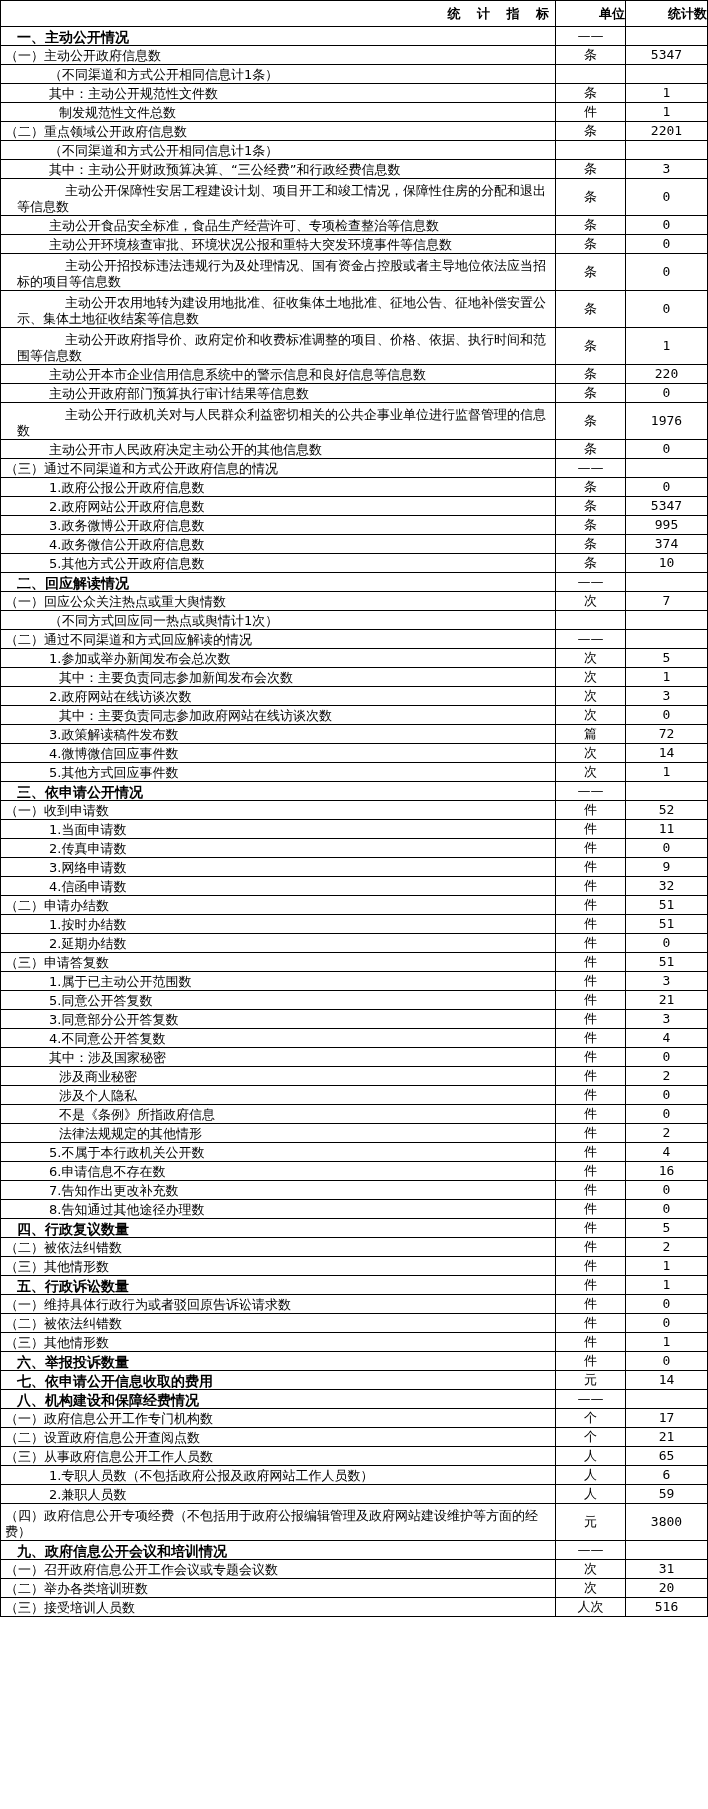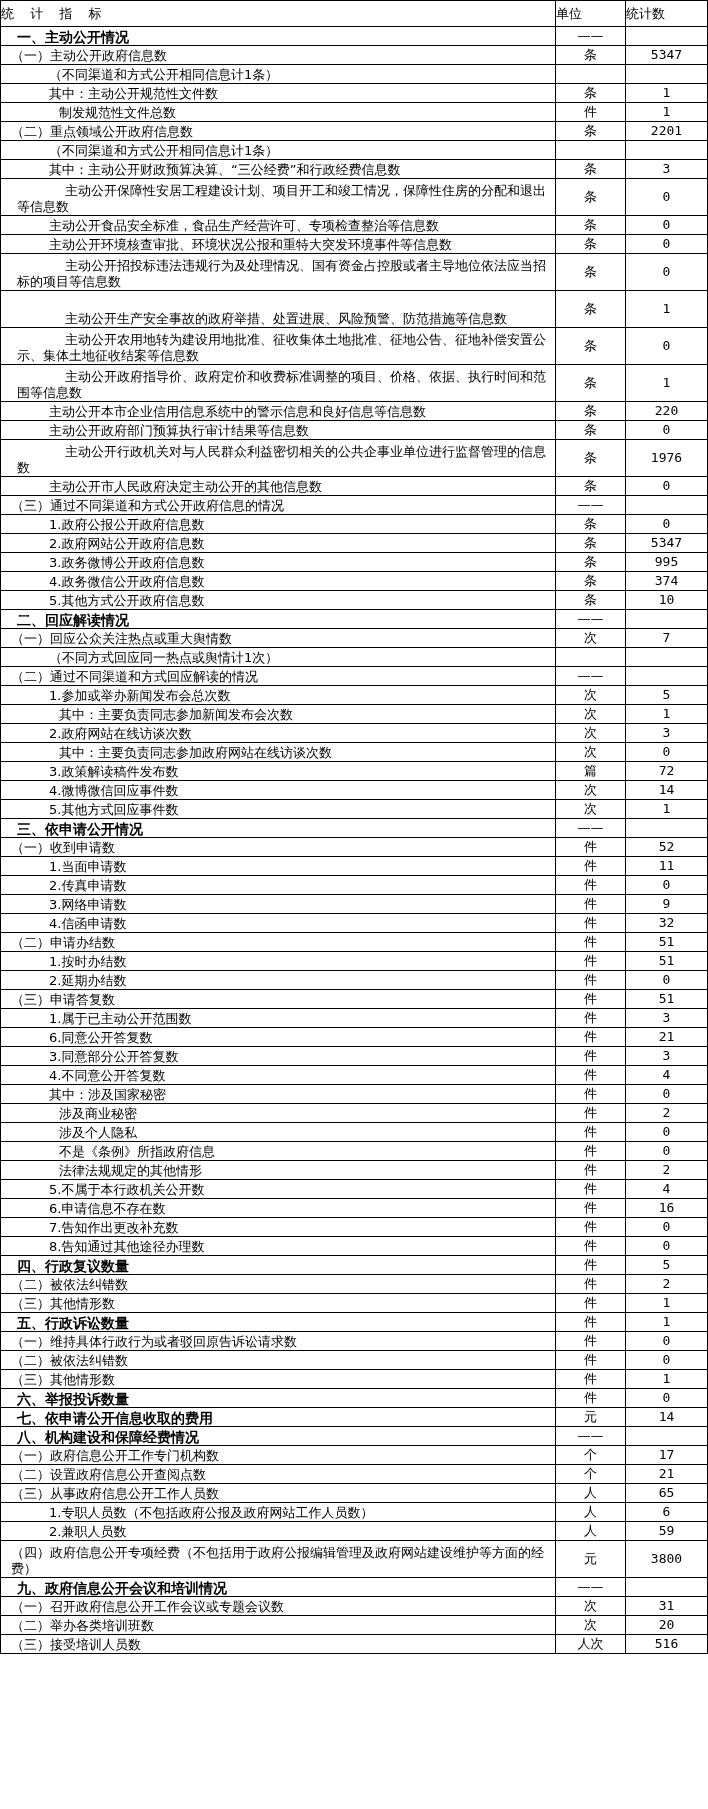--- a/index.html
+++ b/index.html
@@ -1,28 +1,28 @@
 <!DOCTYPE html>
 <html><head>
 <meta charset="utf-8">
 <style>
   html, body { margin: 0; padding: 0; background: #ffffff; }
   body { width: 708px; height: 1809px; overflow: hidden; font-family: "DejaVu Sans", sans-serif; color: #000; }
   table.stats { border-collapse: collapse; width: 707px; table-layout: fixed; }
   table.stats td, table.stats th { border: 1px solid #000; padding: 0; font-size: 13px; line-height: 16px; vertical-align: bottom; overflow: hidden; }
   col.c1 { width: 555px; } col.c2 { width: 70px; } col.c3 { width: 82px; }
-  th { height: 25px; font-size: 15px; font-weight: normal; text-align: left; vertical-align: middle !important; }
+  th { height: 25px; font-size: 15px; font-weight: bold; text-align: right; vertical-align: middle !important; }
   th.h1 { letter-spacing: 6px; }
   td.unit, td.val { text-align: center; vertical-align: middle !important; }
   td.val { font-family: "DejaVu Sans Mono", monospace; font-size: 12px; }
   tr.r1 td { height: 18px; }
   tr.r2 td { height: 36px; }
   td.lbl { padding-left: 2px; white-space: normal; word-break: break-all; }
   td.lbl.sec { font-weight: bold; font-size: 14px; padding-left: 16px; }
-  td.lbl.i0 { padding-left: 10px; }
+  td.lbl.i0 { padding-left: 4px; }
   td.lbl.i1 { padding-left: 48px; }
   td.lbl.i2 { padding-left: 58px; }
   td.lbl.t2 { text-indent: 48px; padding-left: 16px; margin-left: 48px; }
   .mark { position: relative; border-radius: 8px; }
   .mark::before { content: ""; position: absolute; left: 0; top: 0; width: 0; height: 0; border-top: 4px solid #1a8a1a; border-right: 4px solid transparent; }
 </style>
 </head>
 <body>
 
 <table class="stats">
@@ -93,25 +93,20 @@
         <td class="lbl i1">主动公开环境核查审批、环境状况公报和重特大突发环境事件等信息数</td>
         <td class="unit">条</td>
         <td class="val">0</td>
       </tr>
       <tr class="r2">
         <td class="lbl t2">主动公开招投标违法违规行为及处理情况、国有资金占控股或者主导地位依法应当招标的项目等信息数</td>
         <td class="unit">条</td>
         <td class="val">0</td>
       </tr>
       <tr class="r2">
-        <td class="lbl t2">主动公开生产安全事故的政府举措、处置进展、风险预警、防范措施等信息数</td>
-        <td class="unit">条</td>
-        <td class="val">1</td>
-      </tr>
-      <tr class="r2">
         <td class="lbl t2">主动公开农用地转为建设用地批准、征收集体土地批准、征地公告、征地补偿安置公示、集体土地征收结案等信息数</td>
         <td class="unit">条</td>
         <td class="val">0</td>
       </tr>
       <tr class="r2">
         <td class="lbl t2">主动公开政府指导价、政府定价和收费标准调整的项目、价格、依据、执行时间和范围等信息数</td>
         <td class="unit">条</td>
         <td class="val">1</td>
       </tr>
       <tr class="r1">
@@ -268,21 +263,21 @@
         <td class="lbl i0">（三）申请答复数</td>
         <td class="unit">件</td>
         <td class="val">51</td>
       </tr>
       <tr class="r1">
         <td class="lbl i1">1.属于已主动公开范围数</td>
         <td class="unit">件</td>
         <td class="val">3</td>
       </tr>
       <tr class="r1">
-        <td class="lbl i1">6.同意公开答复数</td>
+        <td class="lbl i1">5.同意公开答复数</td>
         <td class="unit">件</td>
         <td class="val">21</td>
       </tr>
       <tr class="r1">
         <td class="lbl i1">3.同意部分公开答复数</td>
         <td class="unit">件</td>
         <td class="val">3</td>
       </tr>
       <tr class="r1">
         <td class="lbl i1">4.不同意公开答复数</td>

